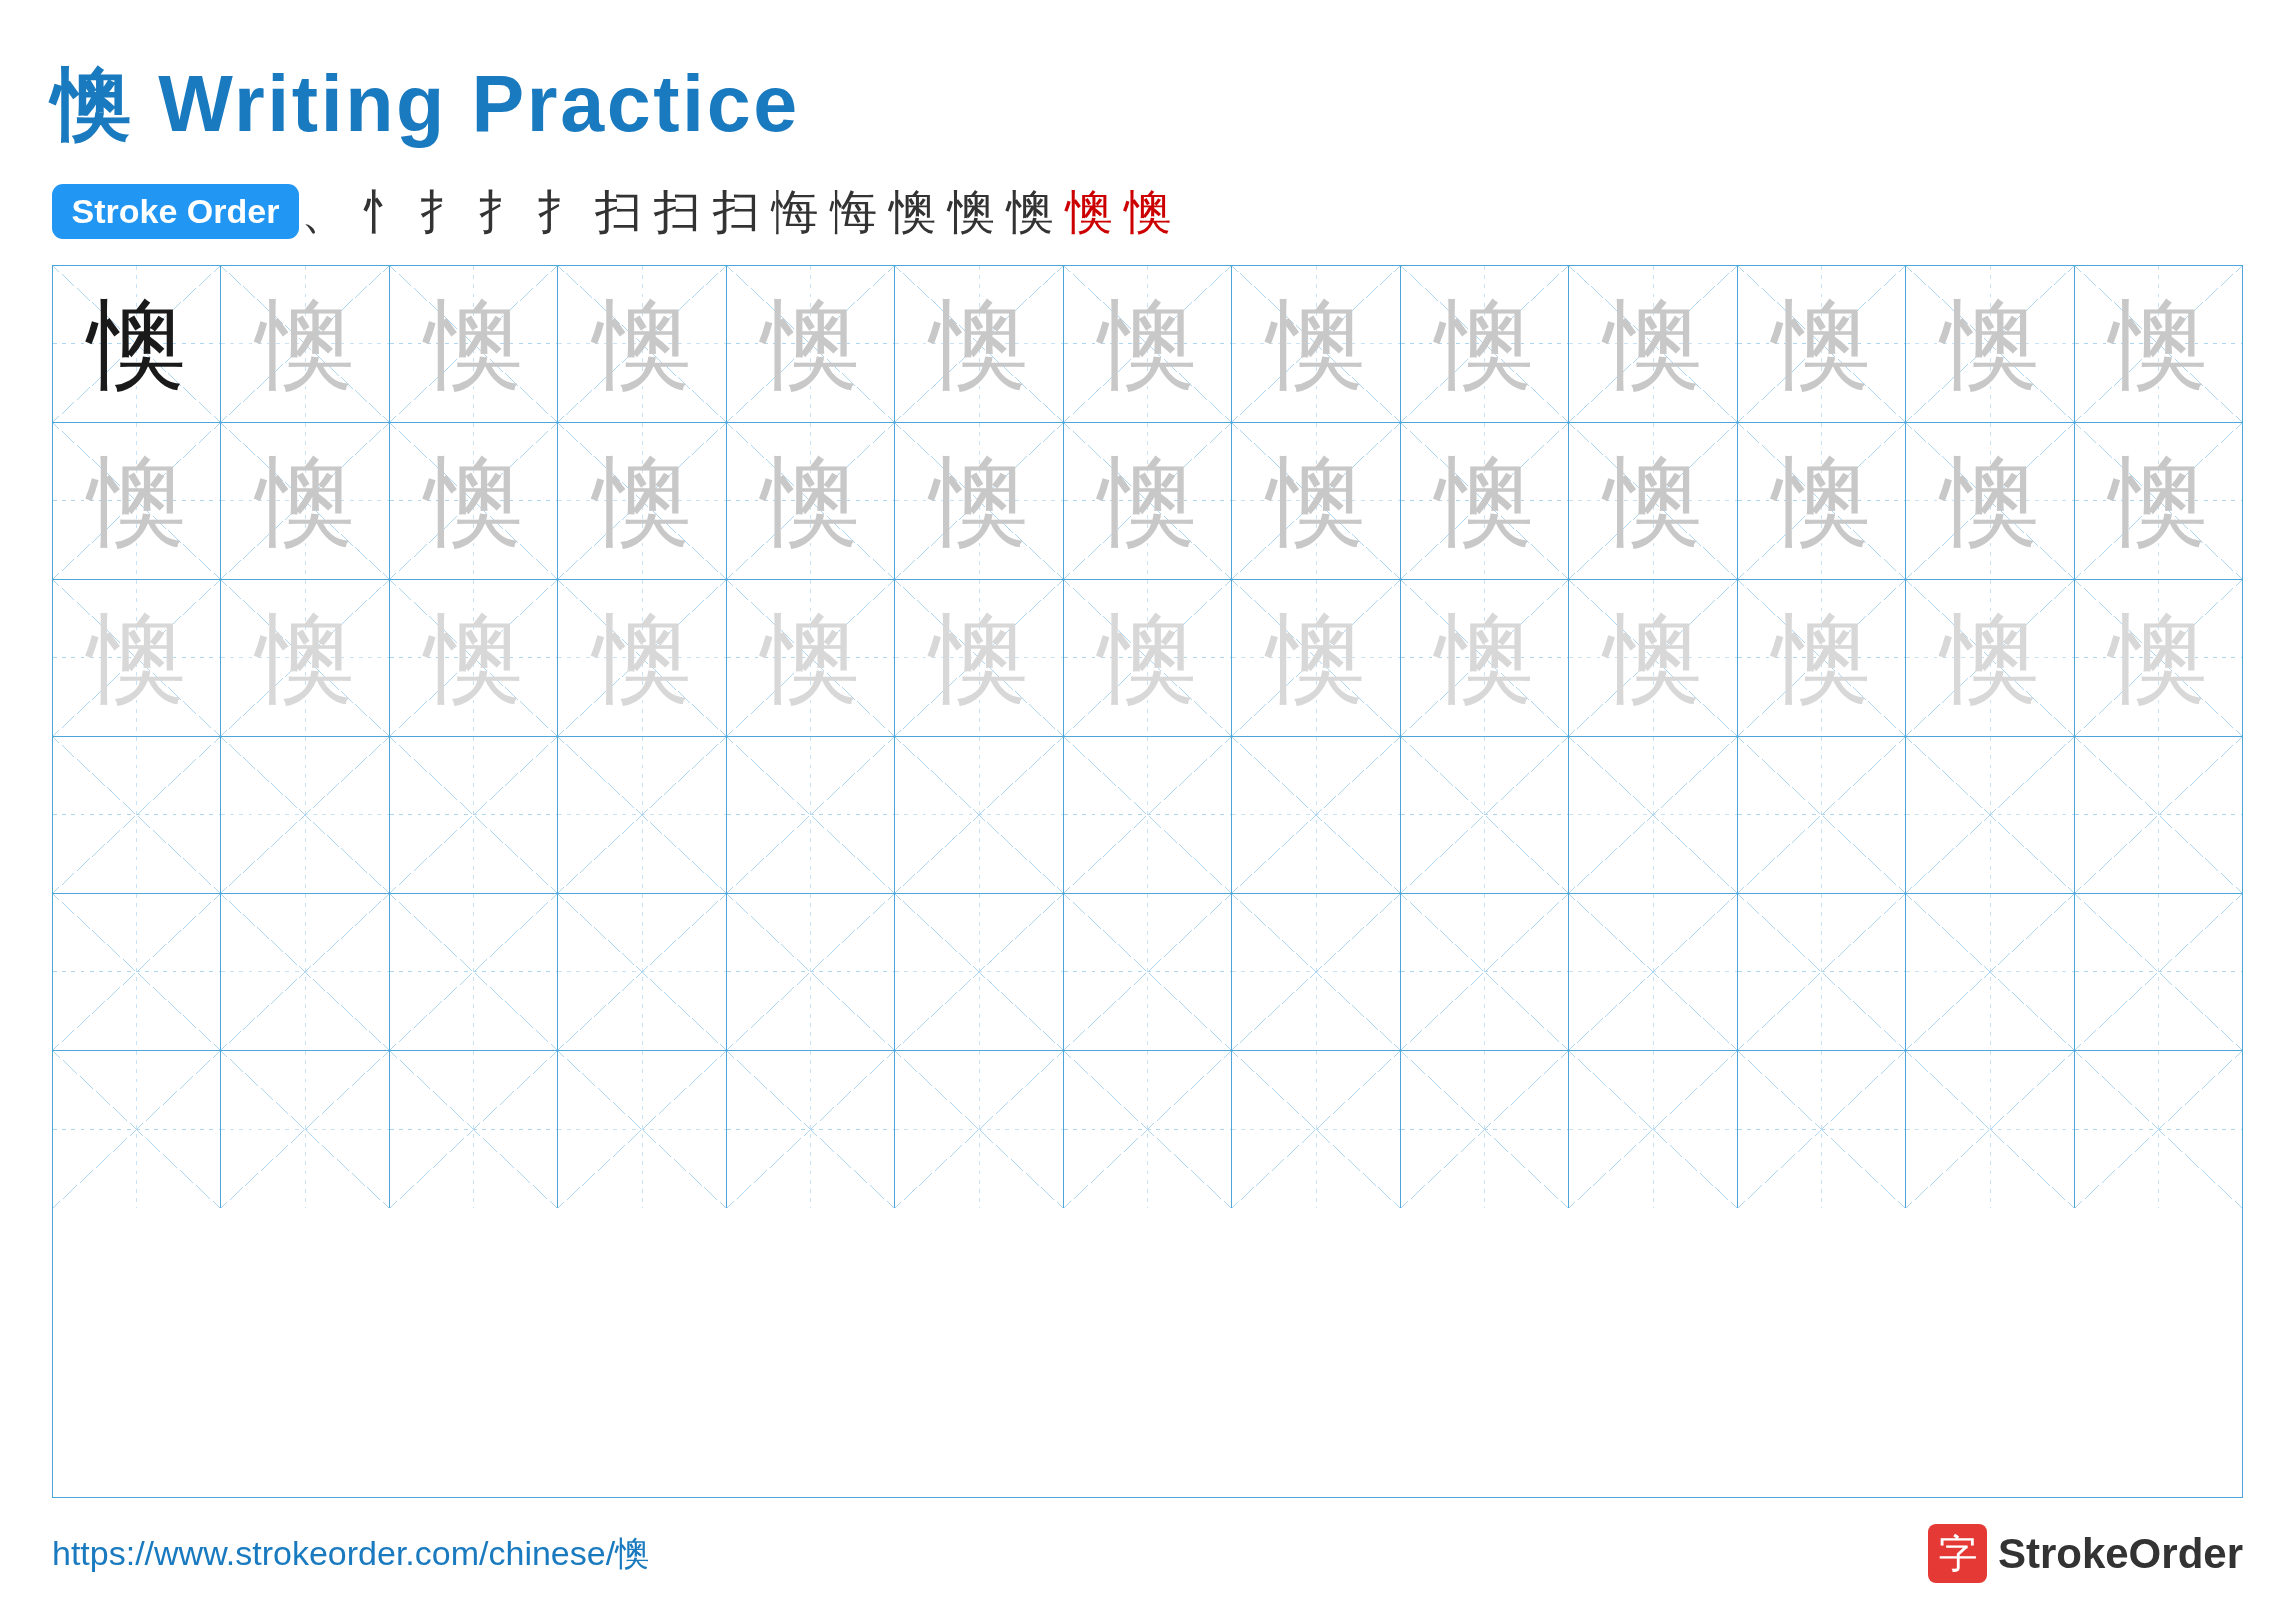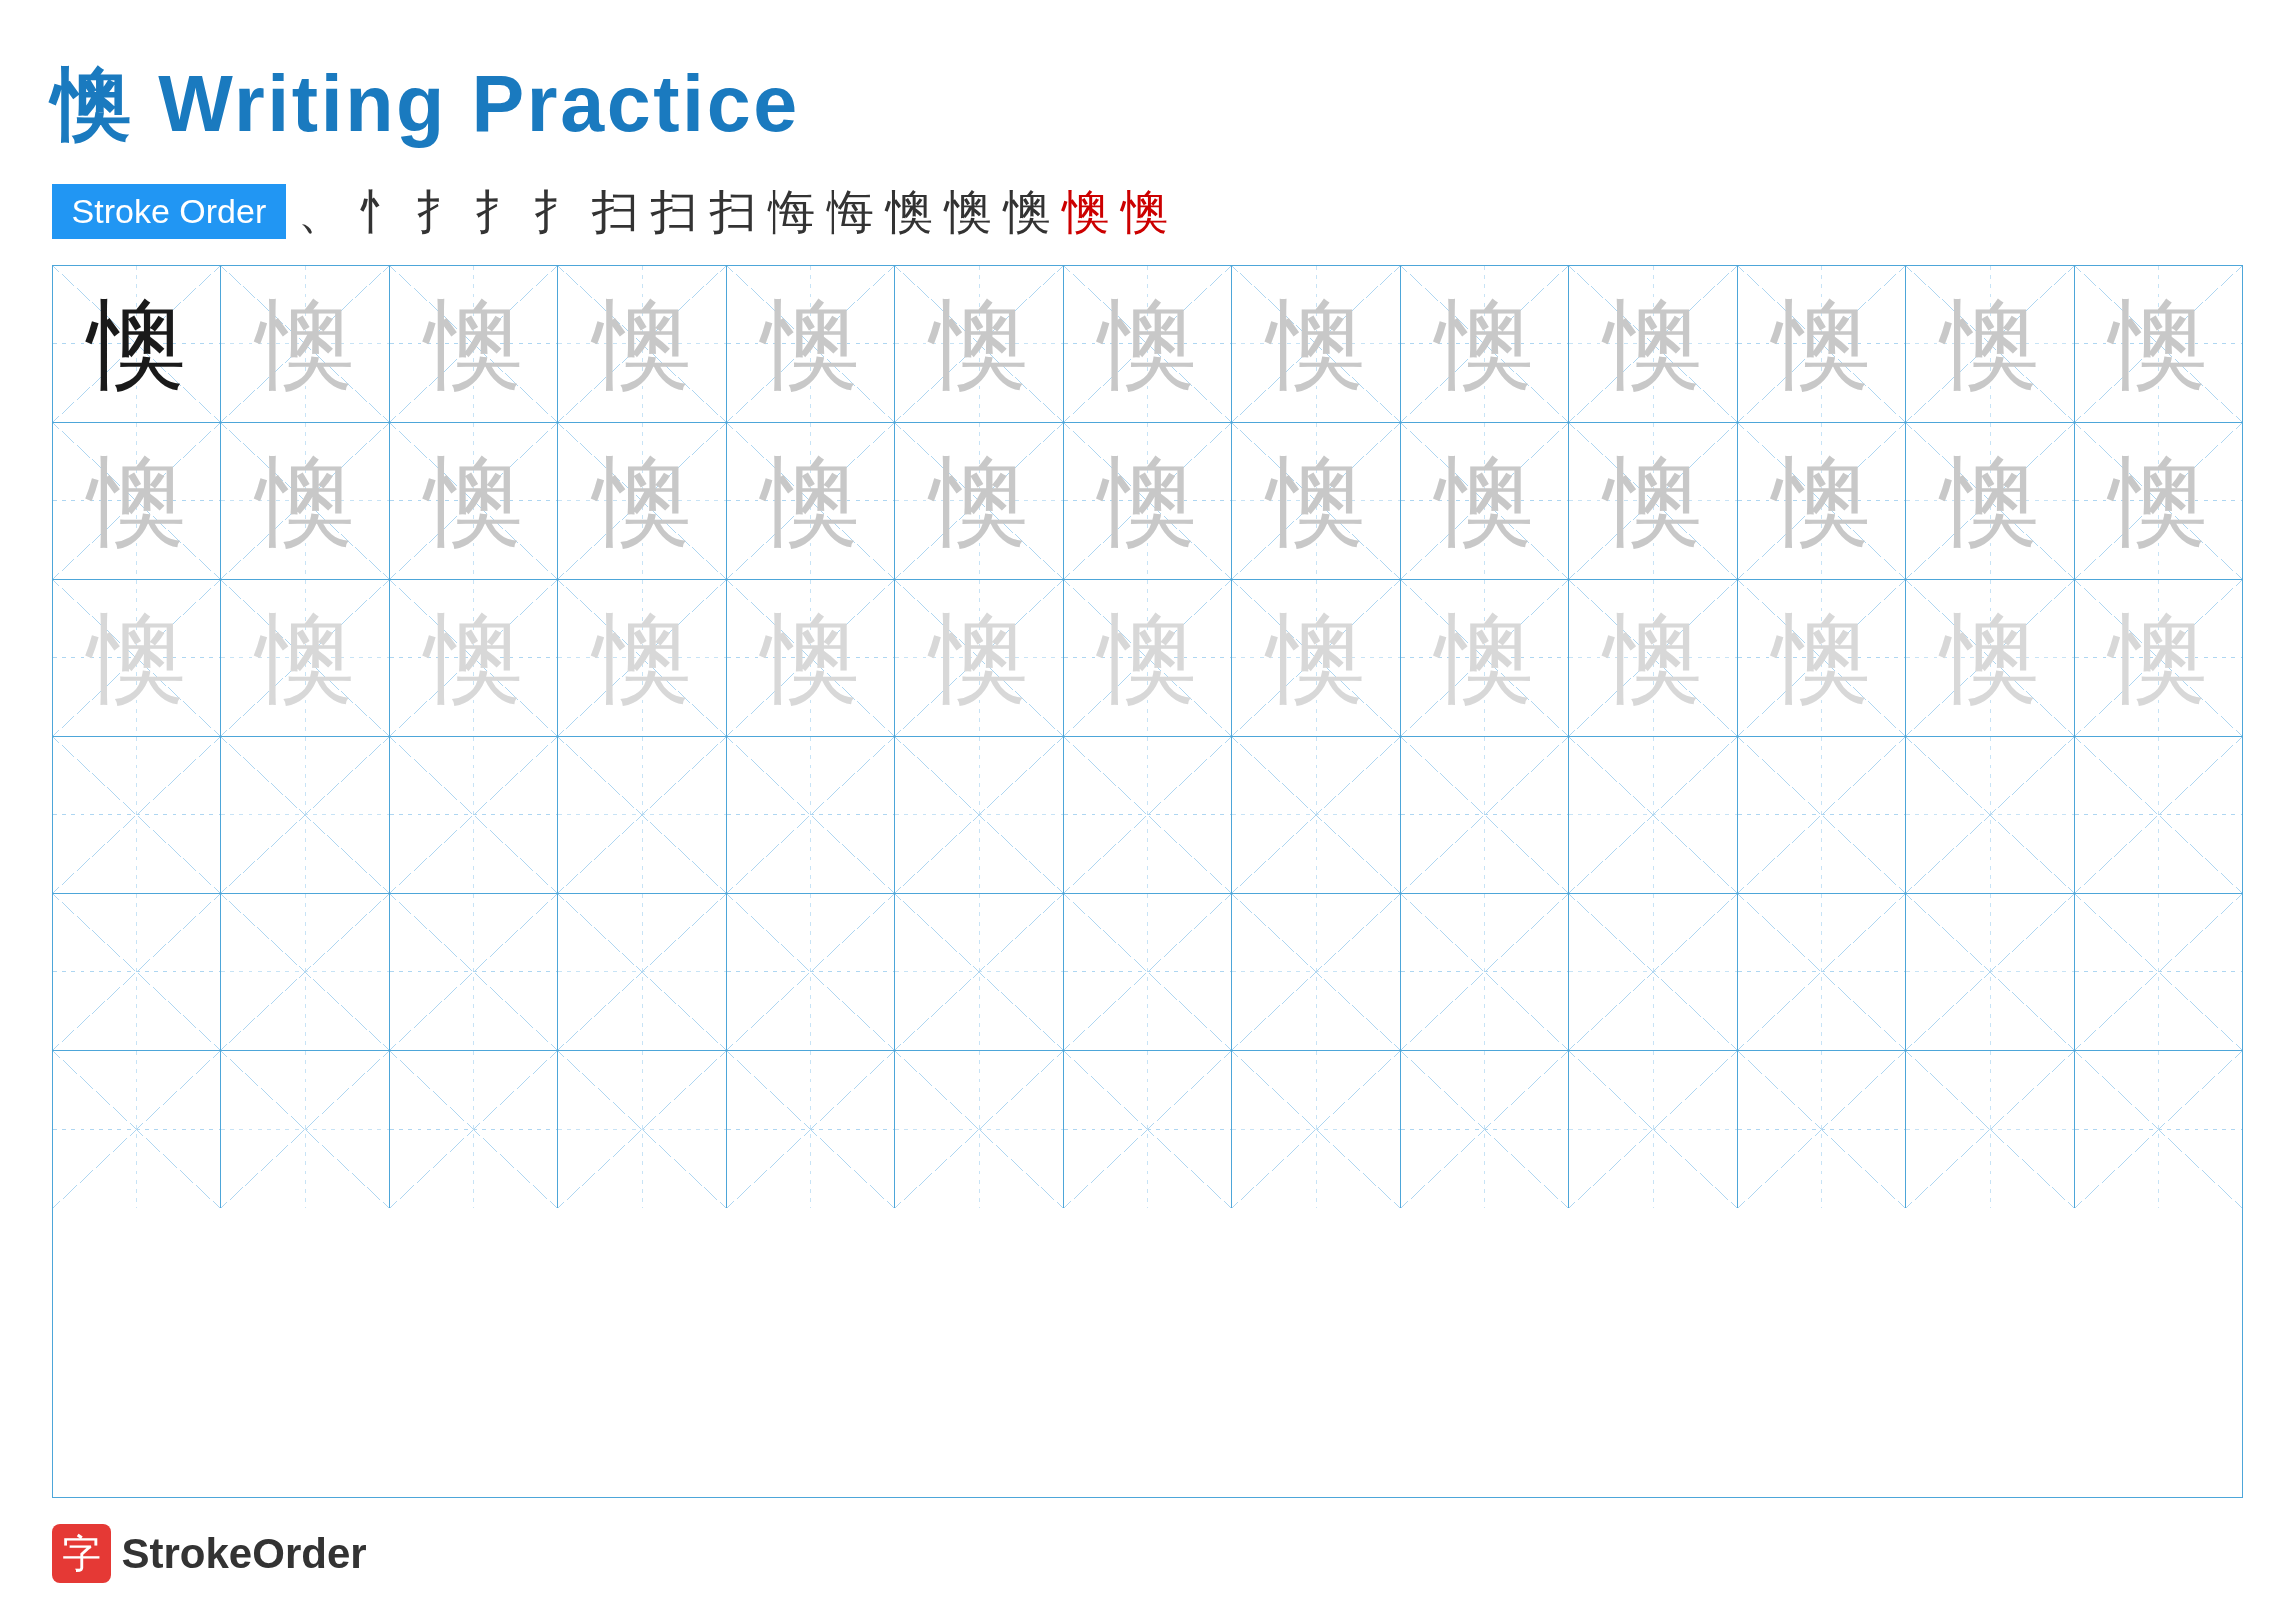--- a/index.html
+++ b/index.html
@@ -35,24 +35,24 @@
       align-items: center;
       width: 100%;
       margin-bottom: 26px;
       gap: 0px;
     }
 
     .stroke-order-badge {
       background: #2196F3;
       color: white;
       font-size: 34px;
-      font-weight: normal;
+      font-weight: bold;
       padding: 7.9px 19.6px;
-      border-radius: 0;
-      margin-right: 12px;
+      border-radius: 11px;
+      margin-right: 2px;
       white-space: nowrap;
     }
 
     .stroke-char {
       font-size: 47px;
       color: #333;
       line-height: 1;
     }
 
     .stroke-char.red-last {
@@ -379,20 +379,21 @@
       <div class="grid-cell"></div>
       <div class="grid-cell"></div>
       <div class="grid-cell"></div>
       <div class="grid-cell"></div>
       <div class="grid-cell"></div>
     </div>
 
   </div>
 
   <div class="footer">
+    <div class="footer-url">https://www.strokeorder.com/chinese/懊</div>
     <div class="footer-logo">
       <div class="footer-logo-icon">
         <span>字</span>
       </div>
       <span class="footer-logo-text">StrokeOrder</span>
     </div>
   </div>
 
 </div>
 

